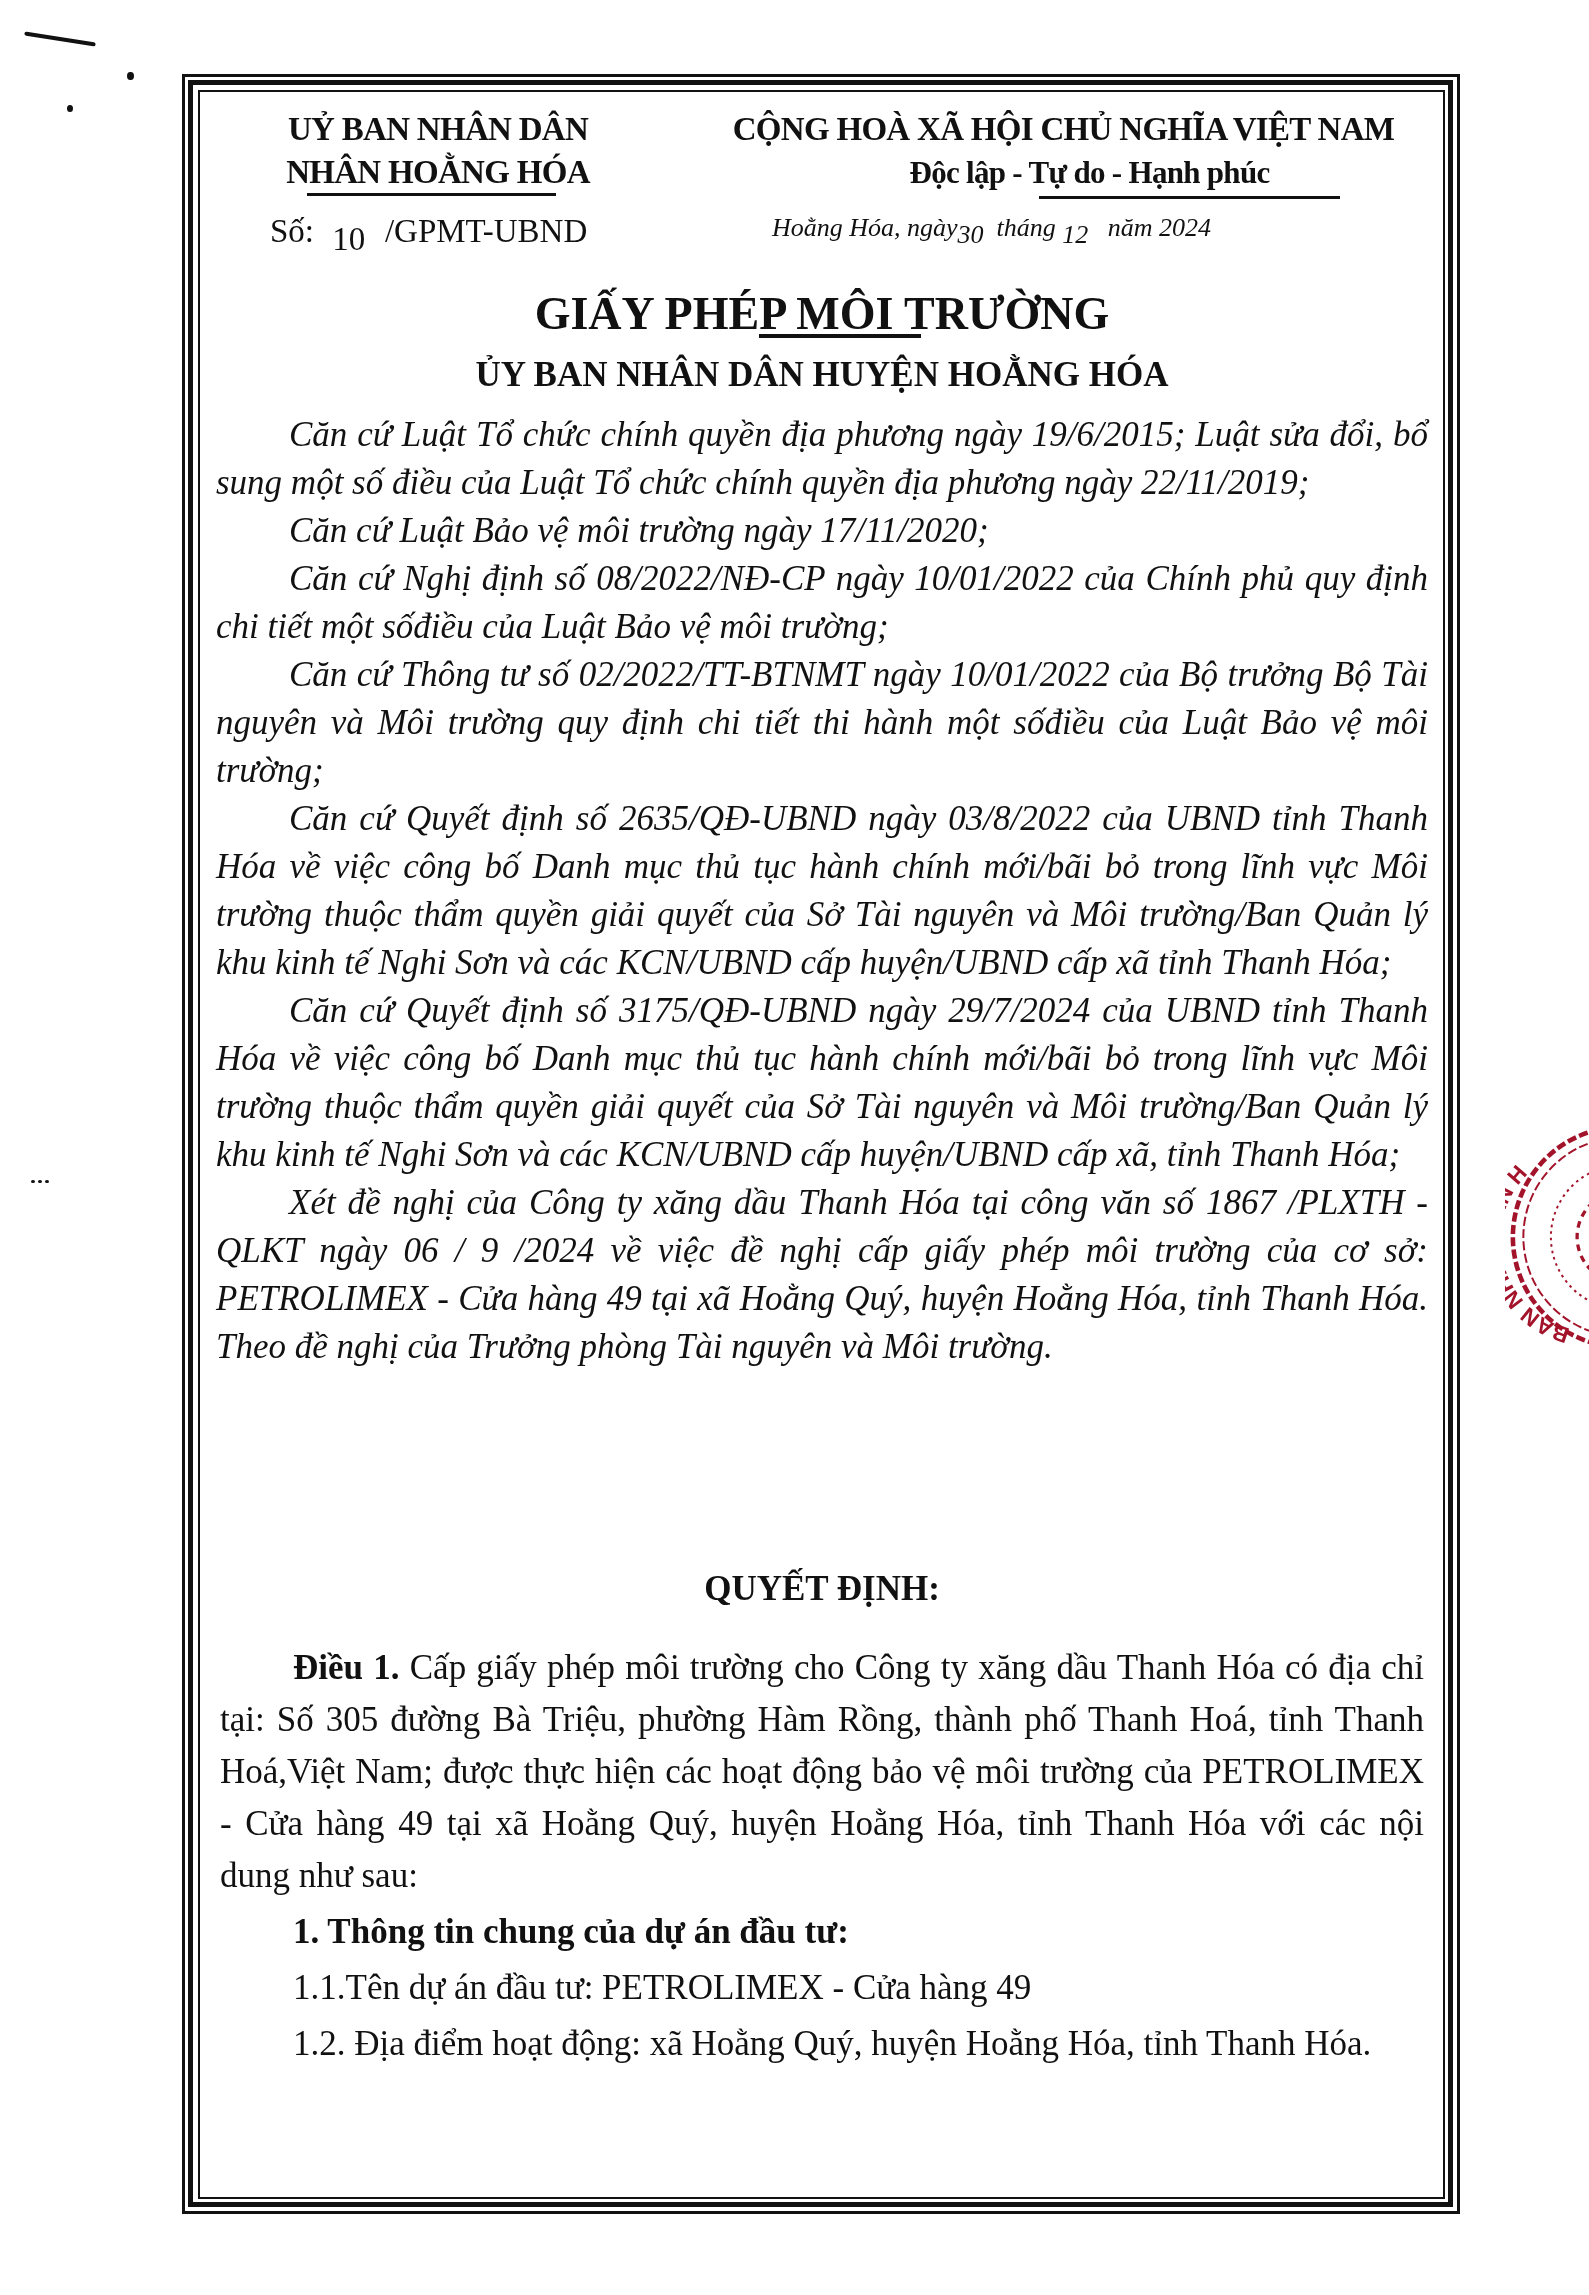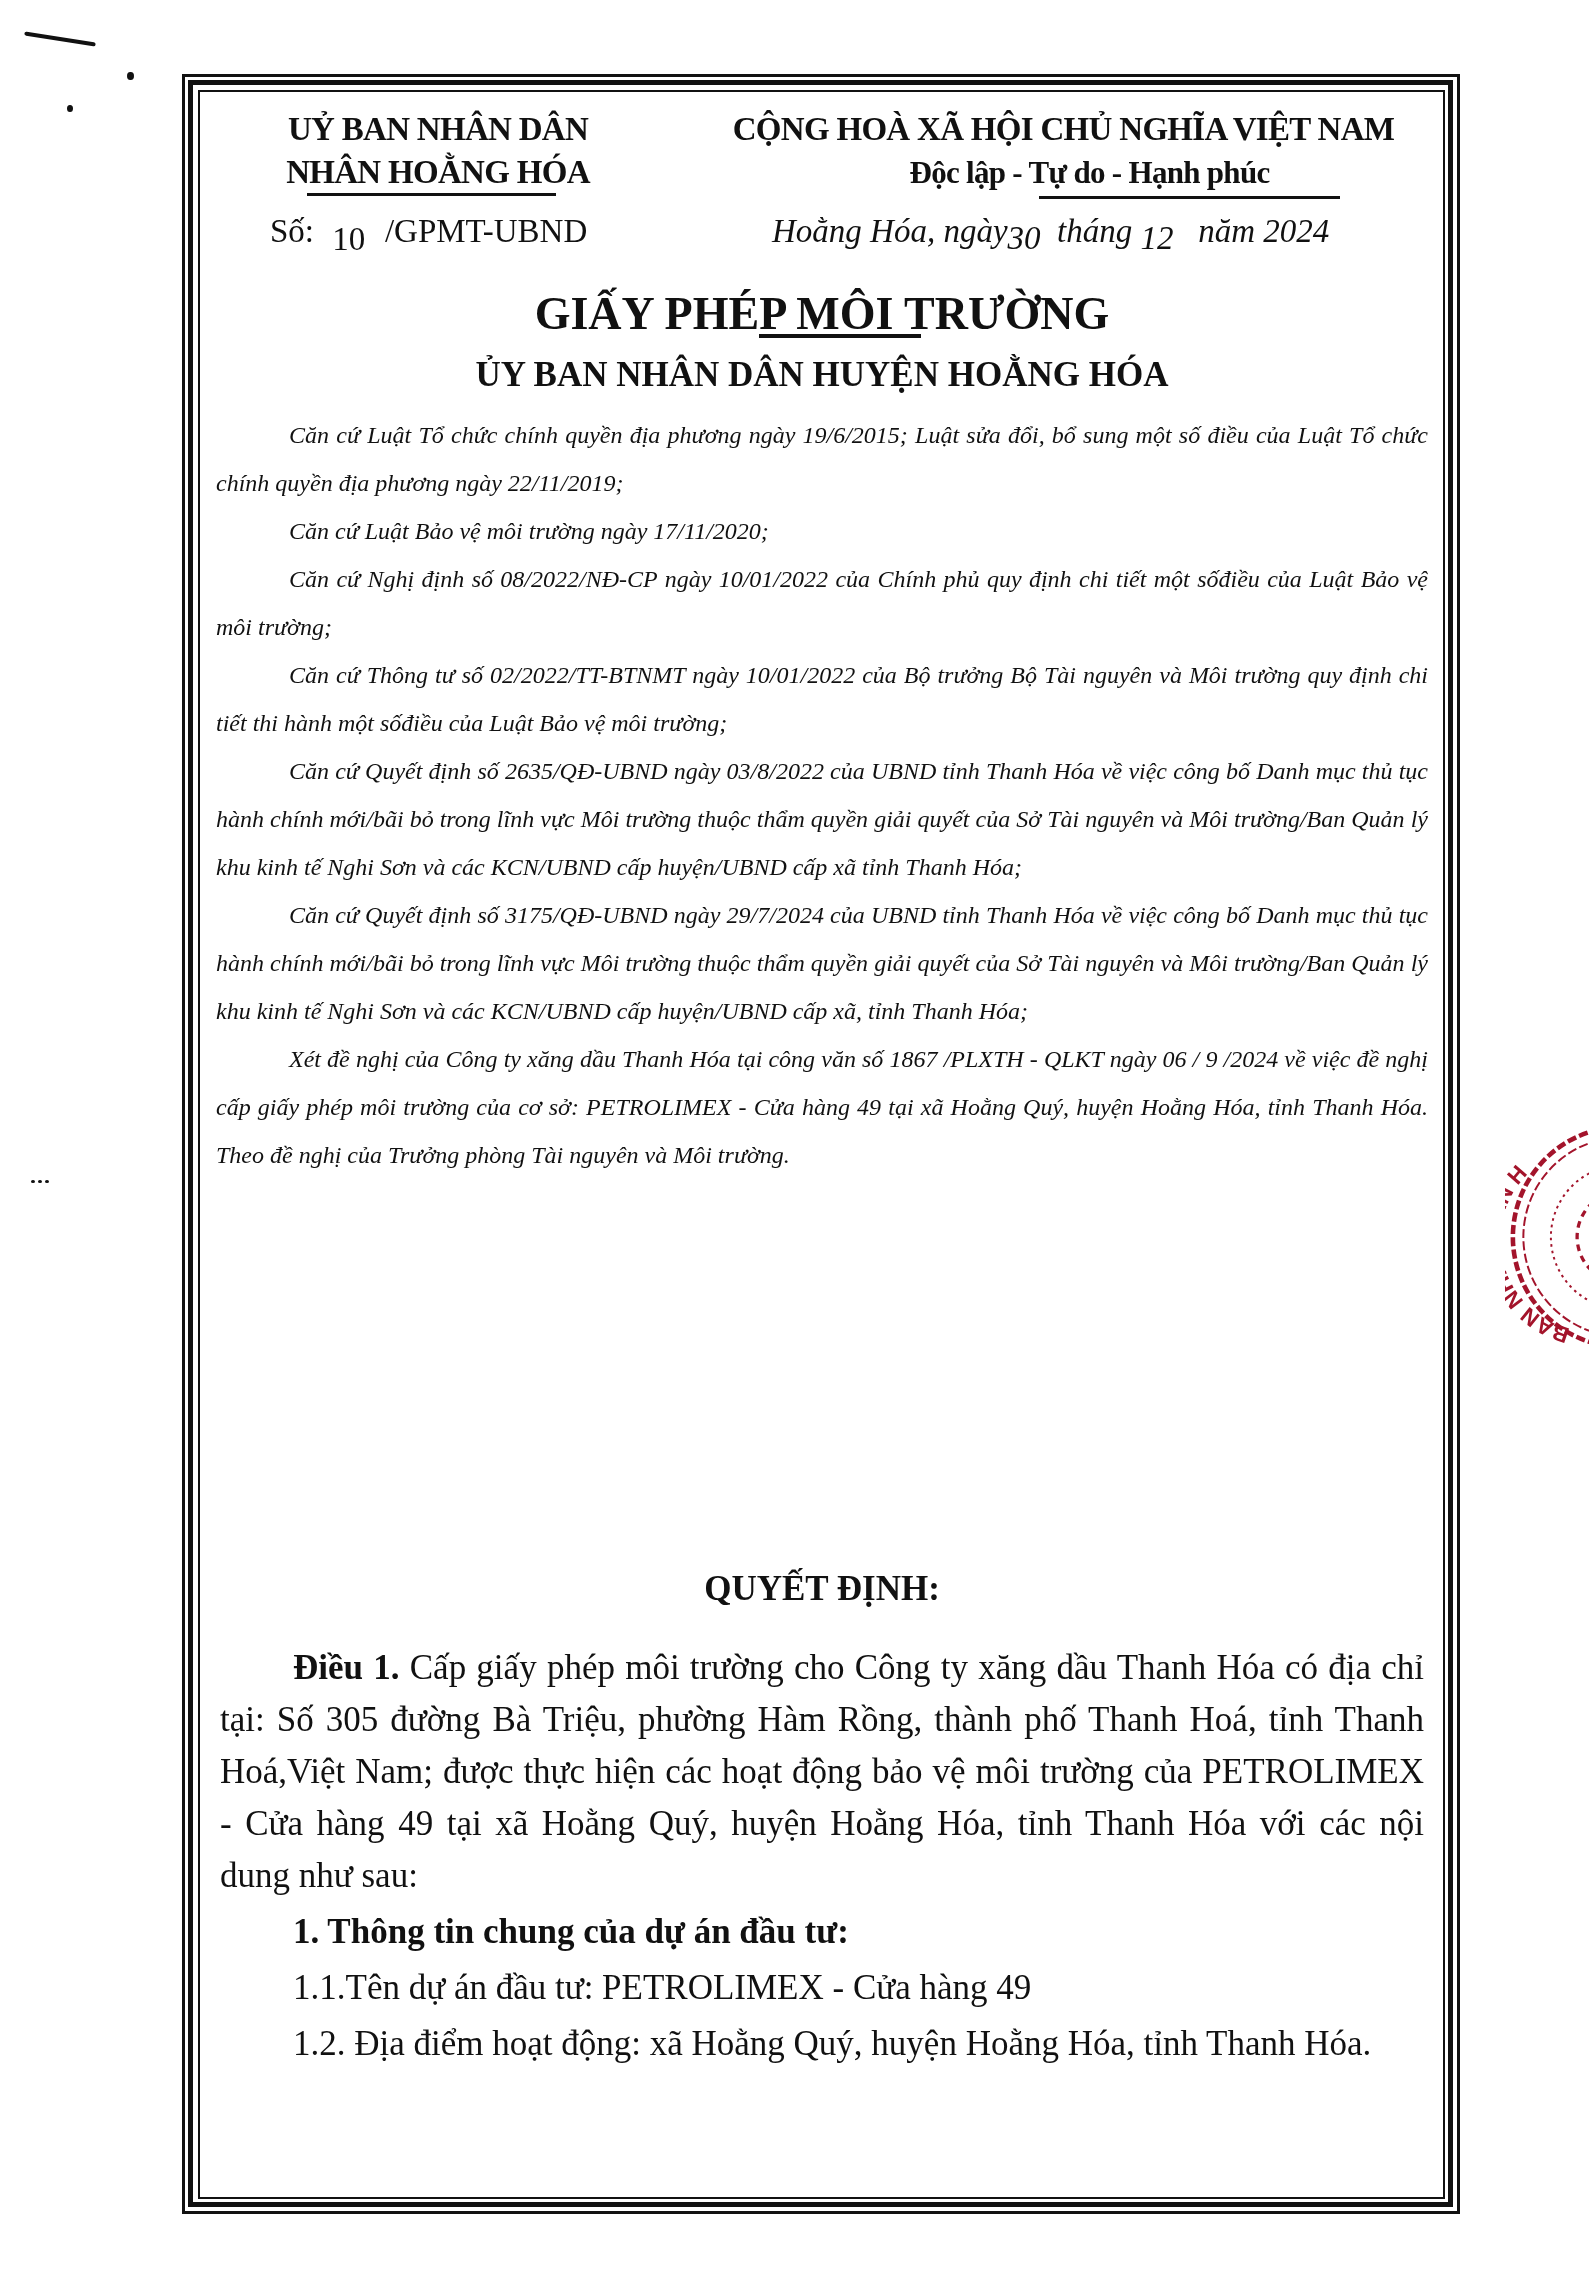--- a/index.html
+++ b/index.html
@@ -29,30 +29,30 @@
   .hdr-left { position: absolute; left: 39px; top: 108px; width: 366px; text-align: center;
     font-weight: bold; font-size: 33px; line-height: 43px; letter-spacing: -0.7px; }
   .hdr-left .ul { position: absolute; left: 52px; top: 85px; width: 249px; height: 3.3px; background: #111; }
   .hdr-right { position: absolute; left: 478px; top: 108px; width: 739px; text-align: center;
     font-weight: bold; font-size: 33px; line-height: 43px; letter-spacing: -0.7px; }
   .hdr-right .motto { display: block; font-size: 31px; padding-left: 52px; }
   .hdr-right .ul { position: absolute; left: 345px; top: 88px; width: 301px; height: 3.3px; background: #111; }
 
   .so-line { position: absolute; left: 54px; top: 213px; font-size: 33px; }
   .so-line .num { display: inline-block; margin: 0 19.6px 0 18.3px; position: relative; top: 7.9px; }
-  .date-line { position: absolute; left: 556px; top: 213px; font-size: 33px; font-style: italic; }
+  .date-line { position: absolute; left: 556px; top: 213px; font-size: 26px; font-style: italic; }
   .date-line .v { position: relative; top: 6.5px; }
 
   .title { position: absolute; left: 0; width: 1212px; text-align: center; font-weight: bold; }
   .title-1 { top: 287px; font-size: 46px; }
   .title-1-ul { position: absolute; left: 543px; top: 334px; width: 162px; height: 3.9px; background: #111; }
   .title-2 { top: 355px; font-size: 35px; }
 
   .preamble { position: absolute; left: 0; top: 411px; width: 1212px;
-    font-style: italic; font-size: 24px; line-height: 48px; text-align: justify; }
+    font-style: italic; font-size: 35px; line-height: 48px; text-align: justify; }
   .preamble p { margin: 0; text-indent: 73px; }
 
   .decision-title { position: absolute; left: 0; top: 1569px; width: 1212px; text-align: center;
     font-weight: bold; font-size: 35px; }
 
   .articles { position: absolute; left: 0; top: 1638px; width: 1212px;
     font-size: 35px; line-height: 52px; text-align: justify; }
   .articles p { margin: 4px; text-indent: 73px; }
   .articles b { font-weight: bold; }
   .articles .sub-head { font-weight: bold; text-indent: 73px; }

